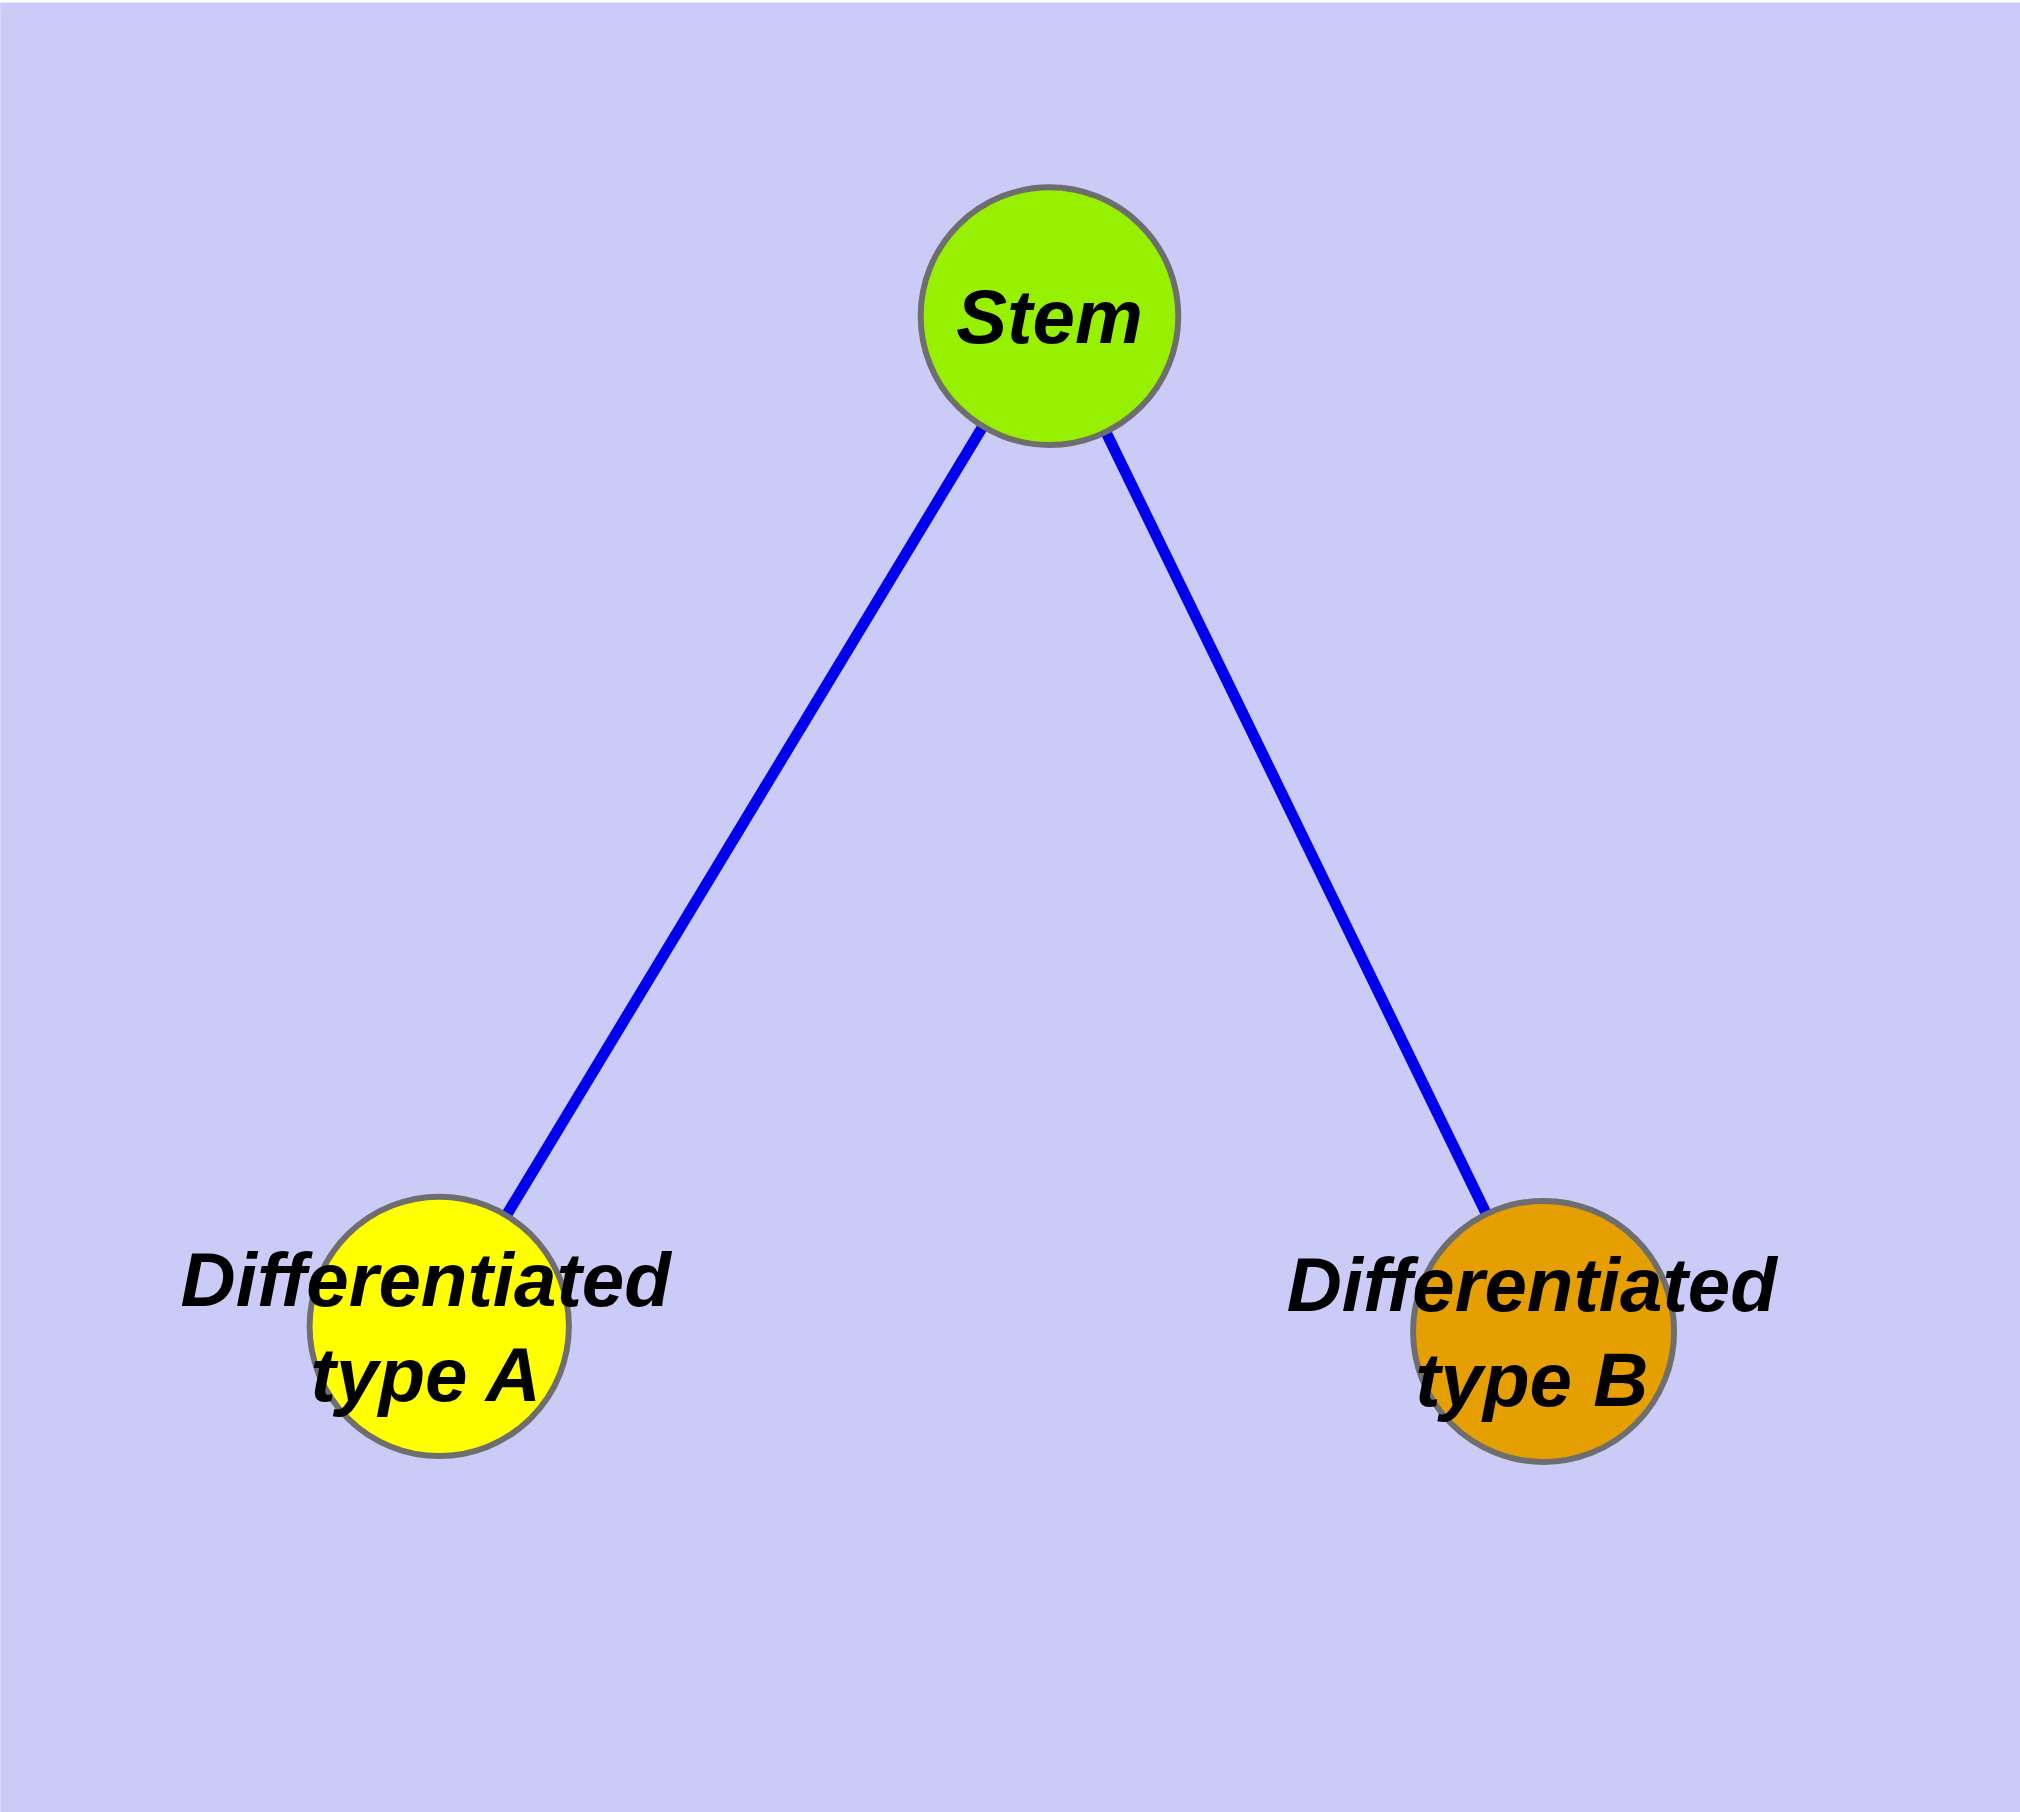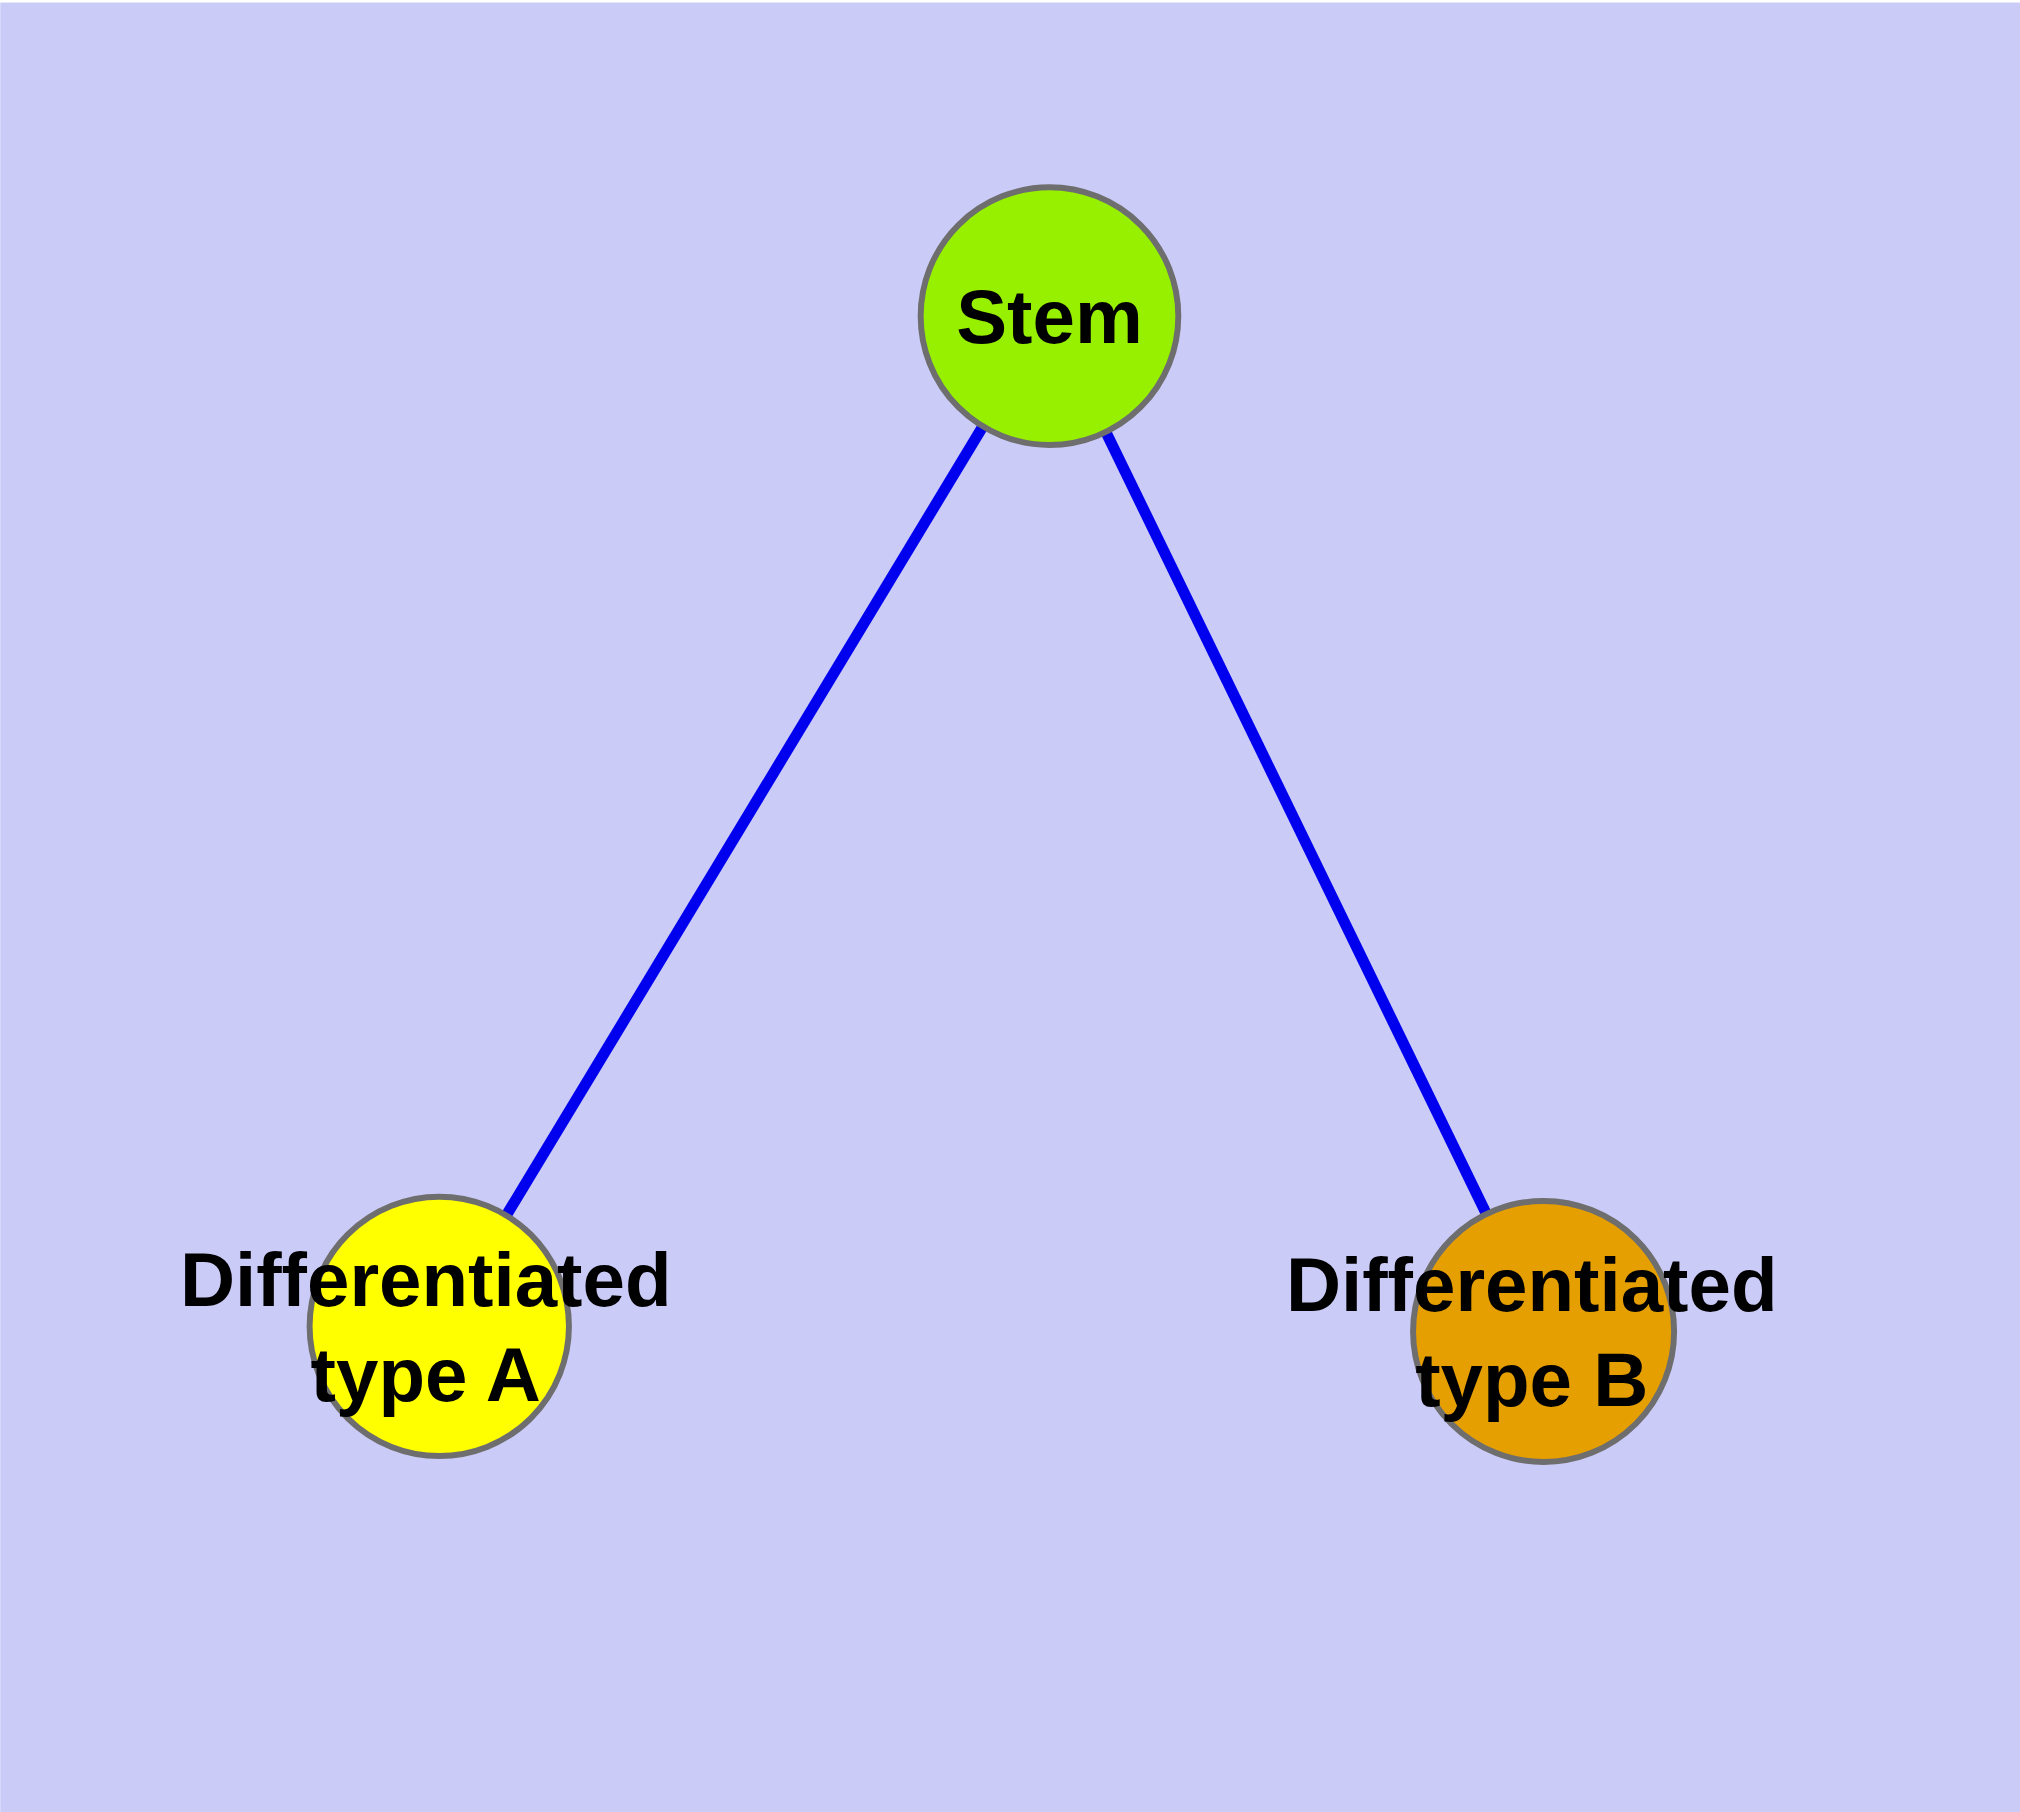--- a/index.html
+++ b/index.html
@@ -8,20 +8,21 @@
     width: 2021px;
     height: 1812px;
     overflow: hidden;
     background: #ffffff;
     font-family: "Liberation Sans", sans-serif;
   }
   .canvas {
     position: relative;
     width: 2021px;
     height: 1812px;
+    font-style: italic;
   }
   svg.graph {
     position: absolute;
     left: 0;
     top: 0;
     display: block;
   }
   .node-label {
     font-family: "Liberation Sans", "DejaVu Sans", sans-serif;
     font-weight: 700;

